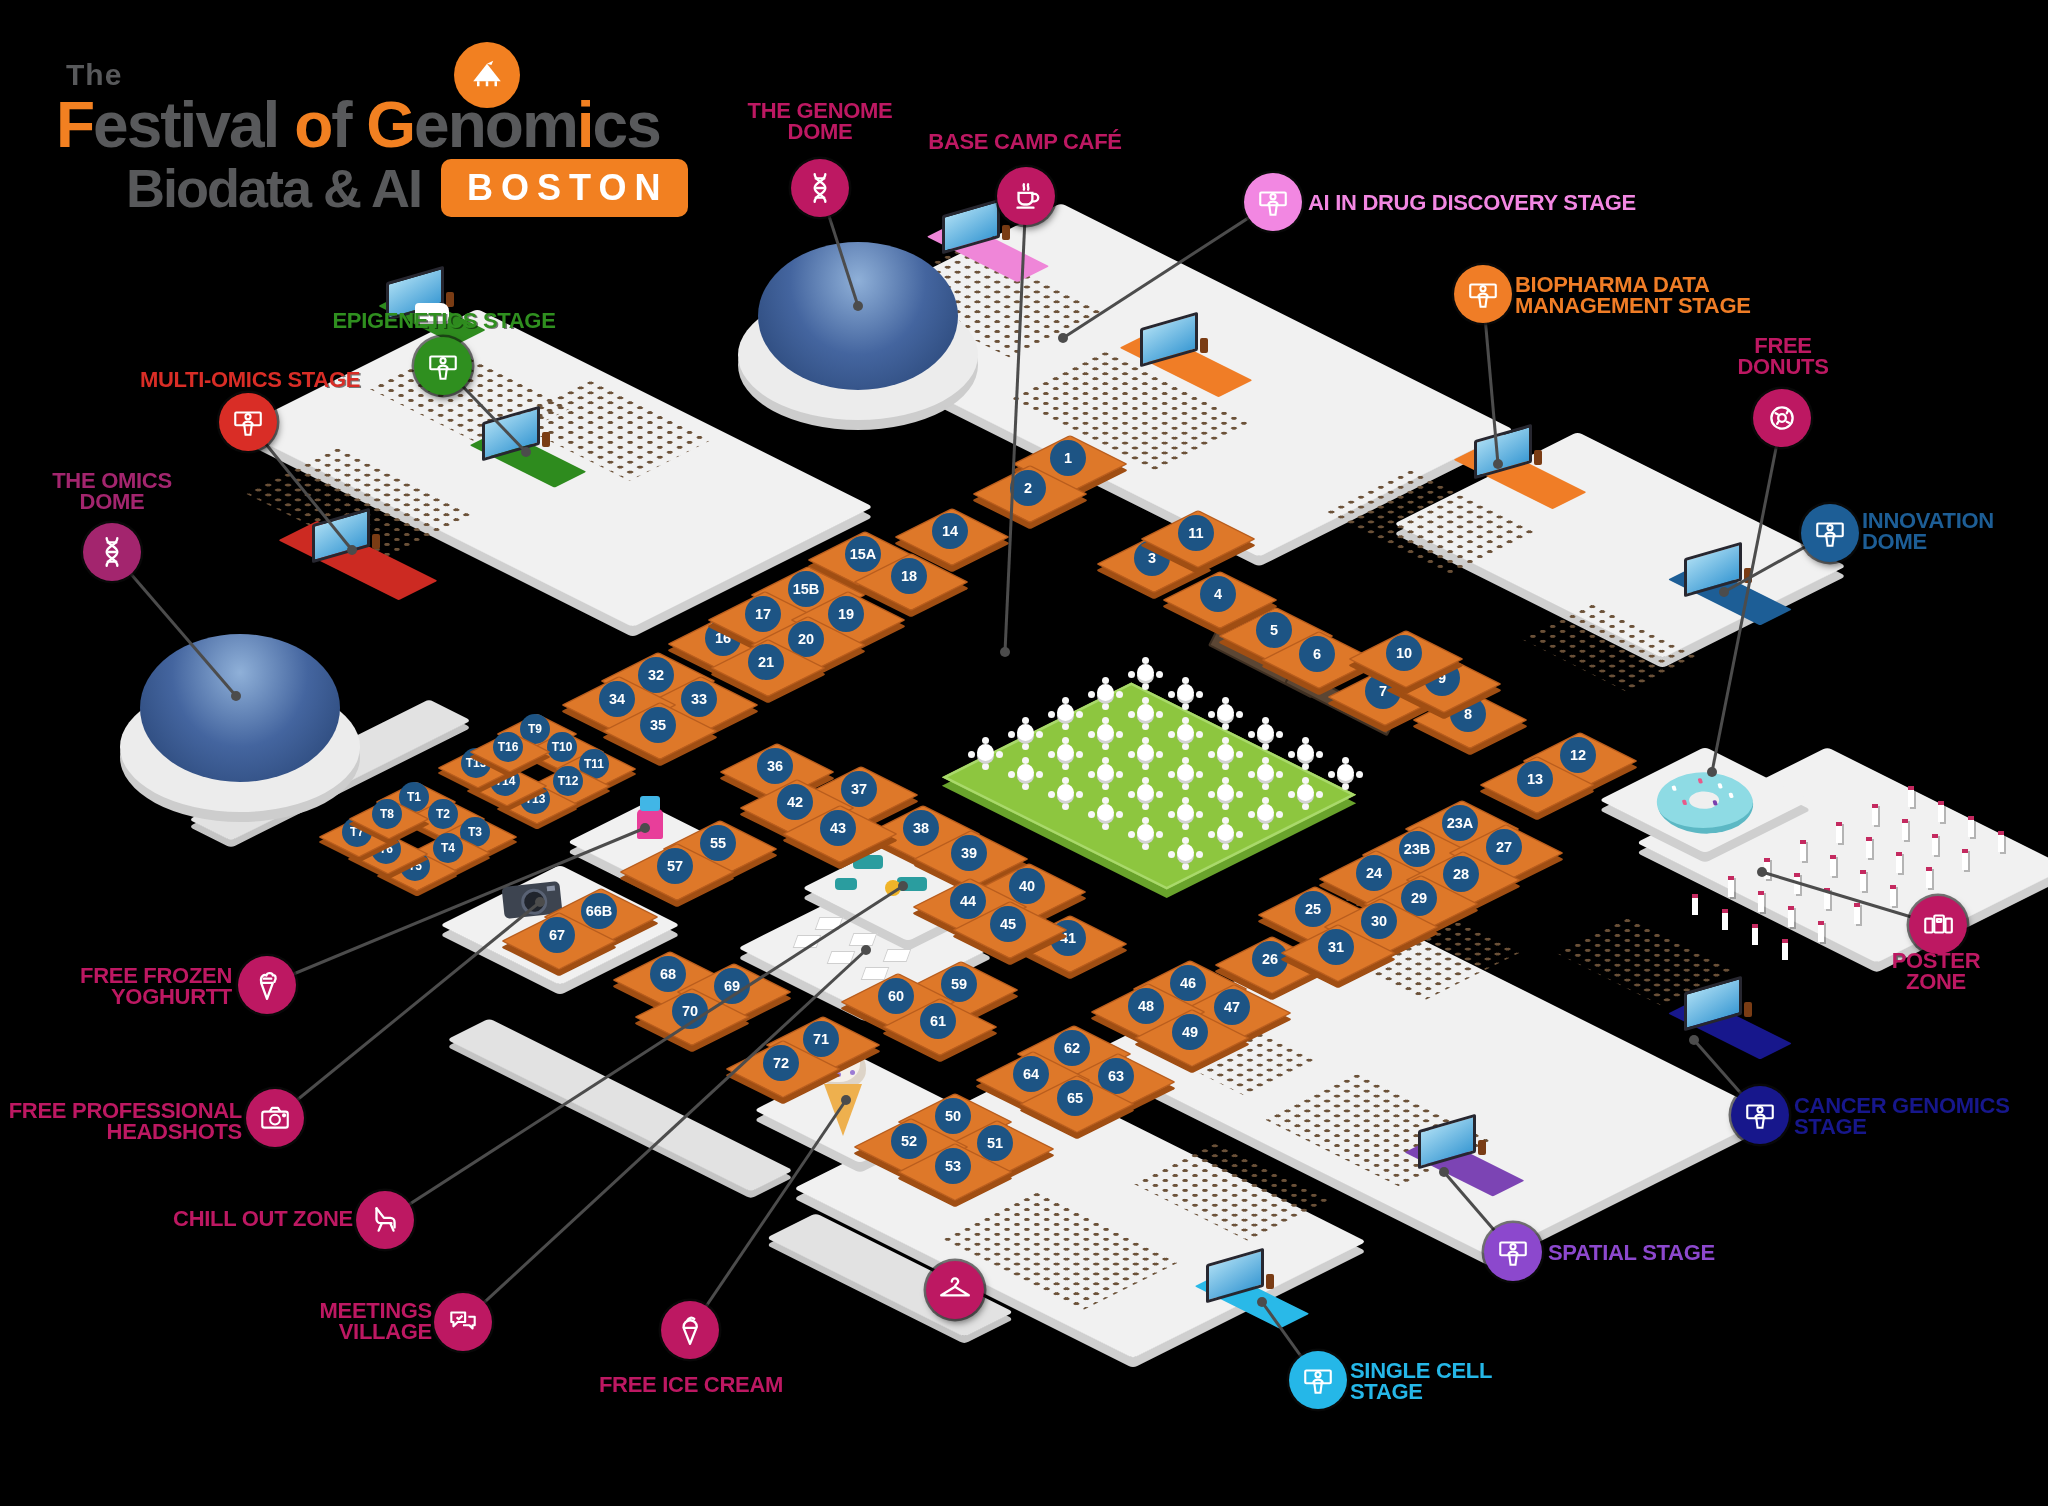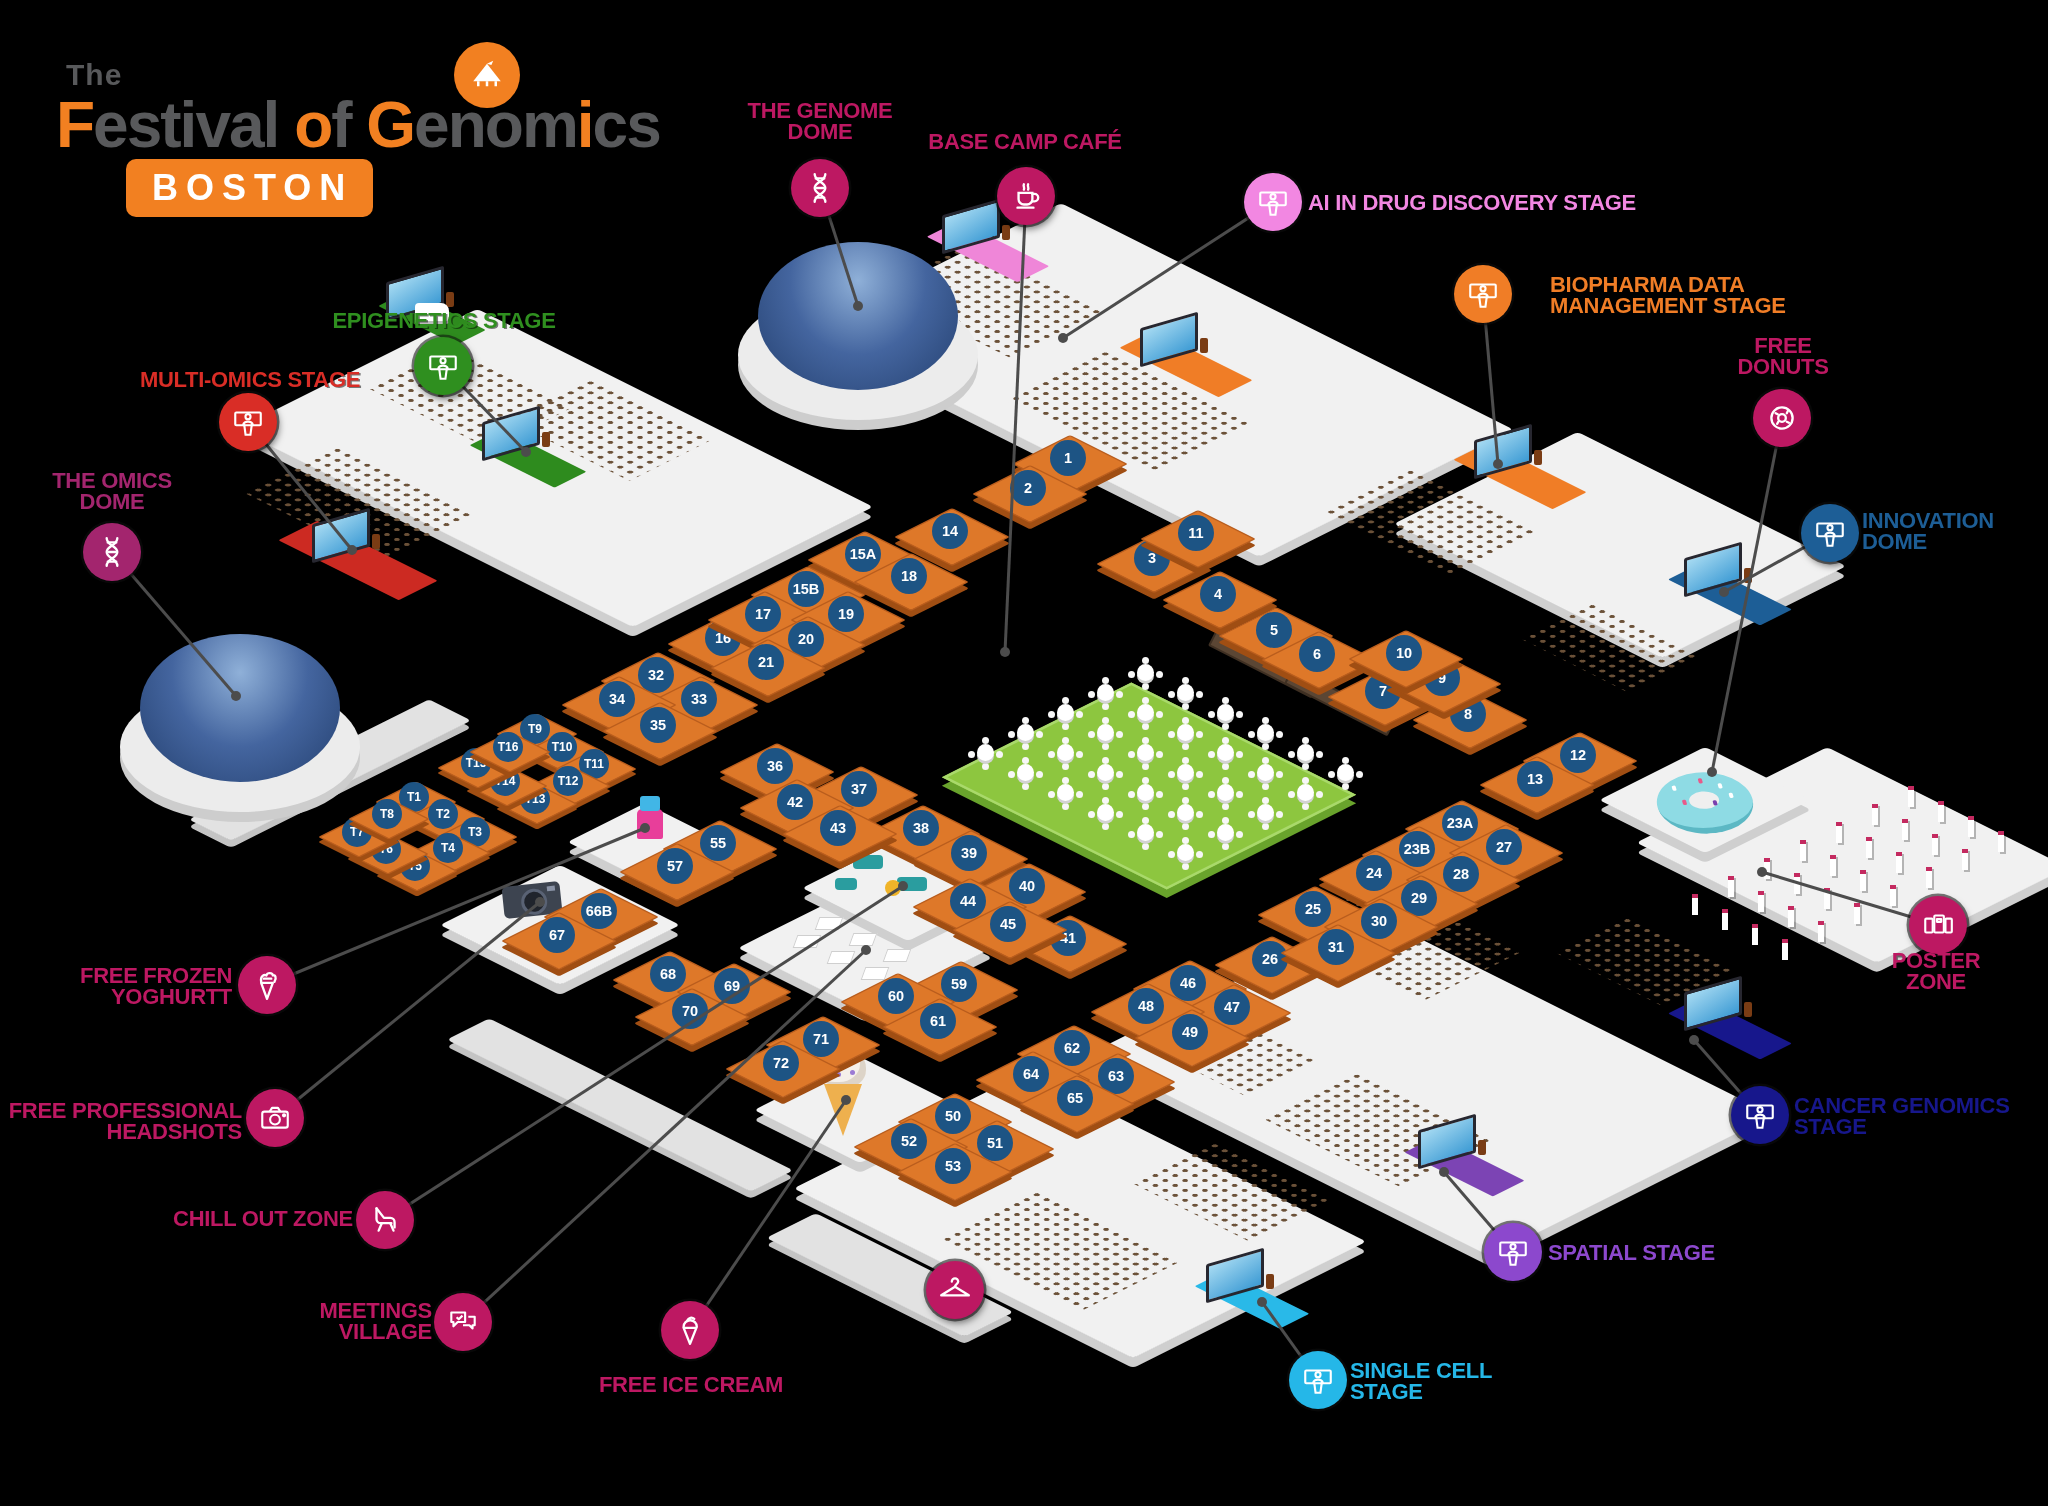--- a/index.html
+++ b/index.html
@@ -121,20 +121,21 @@
       <line x1="463" y1="1322" x2="866" y2="950" stroke="#4c4c4c" stroke-width="3"></line>
       <circle cx="866" cy="950" r="5" fill="#4c4c4c"></circle>
       <line x1="690" y1="1330" x2="846" y2="1100" stroke="#4c4c4c" stroke-width="3"></line>
       <circle cx="846" cy="1100" r="5" fill="#4c4c4c"></circle>
     </svg>
 
   <div class="logo">
     <div class="the">The</div>
     <div class="l1"><span class="or">F</span><span>estival</span>&nbsp;<span class="or">o</span><span>f</span>&nbsp;<span class="or">G</span><span>enom</span><span class="or">i</span><span>cs</span></div>
     <div class="l2">
+        <span>Biodata &amp; AI</span>
         <span class="badge-boston">BOSTON</span>
       </div>
     <div class="tent">
       <svg viewBox="0 0 32 32">
           <g fill="#fff">
             <path d="M16 7l11 14H5z"></path>
             <path d="M16 7l5-2.5-1.5 3.5z"></path>
           </g>
           <path d="M9 21v4M16 21v4M23 21v4" stroke="#fff" stroke-width="2"></path>
         </svg>
@@ -667,21 +668,21 @@
     <div class="poi" style="left: 1454px; top: 265px; background: rgb(240, 125, 38);">
       <svg viewBox="0 0 32 32">
         <g stroke="#fff" stroke-width="2" fill="none" stroke-linecap="round">
           <rect x="4" y="7" width="24" height="12" rx="1"></rect>
           <circle cx="16" cy="11" r="2.4"></circle>
           <path d="M11.5 19c0-4.5 9-4.5 9 0"></path>
           <path d="M12.5 19l1.2 9h4.6l1.2-9"></path>
         </g>
       </svg>
     </div>
-    <div class="poi-label" style="color: rgb(240, 125, 38); top: 296px; text-align: left; left: 1515px; transform: translate(0px, -50%); margin-left: 35px;">BIOPHARMA DATA
+    <div class="poi-label" style="color: rgb(240, 125, 38); top: 296px; text-align: left; left: 1515px; transform: translate(0px, -50%);">BIOPHARMA DATA
 MANAGEMENT STAGE</div>
     <div class="poi" style="left: 1753px; top: 389px; background: rgb(189, 24, 98);">
       <svg viewBox="0 0 32 32">
         <g stroke="#fff" stroke-width="2.2" fill="none" stroke-linecap="round">
           <circle cx="16" cy="16" r="10"></circle>
           <circle cx="16" cy="16" r="3.6"></circle>
           <path d="M10 11.5l2 1M21.5 9.5l-1 2M22.5 20.5l-2-1M11.5 21.5l1-2"></path>
         </g>
       </svg>
     </div>

